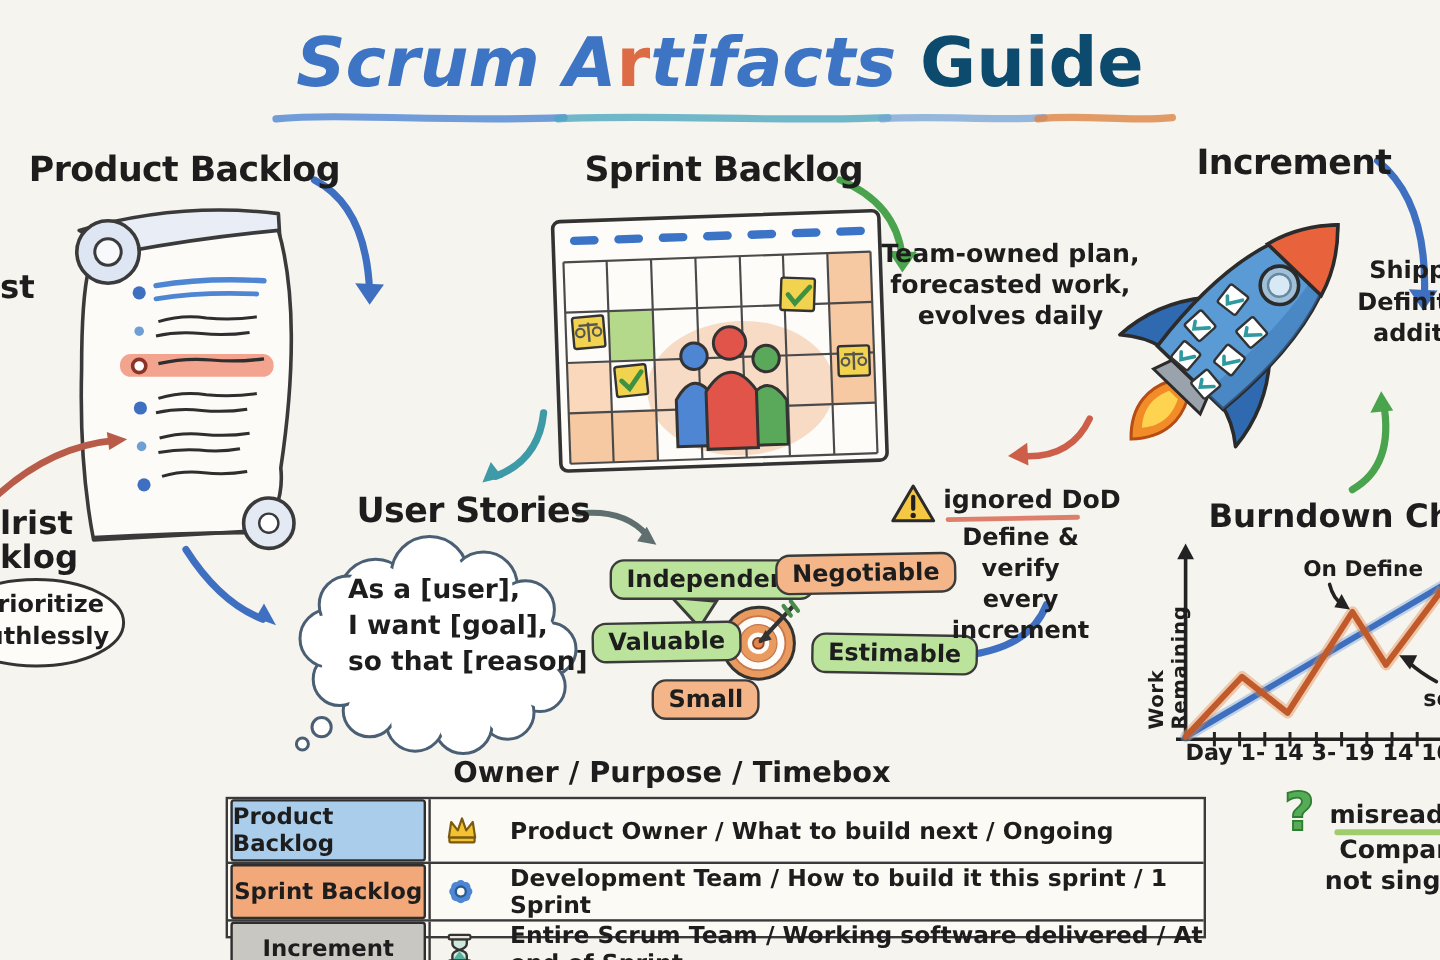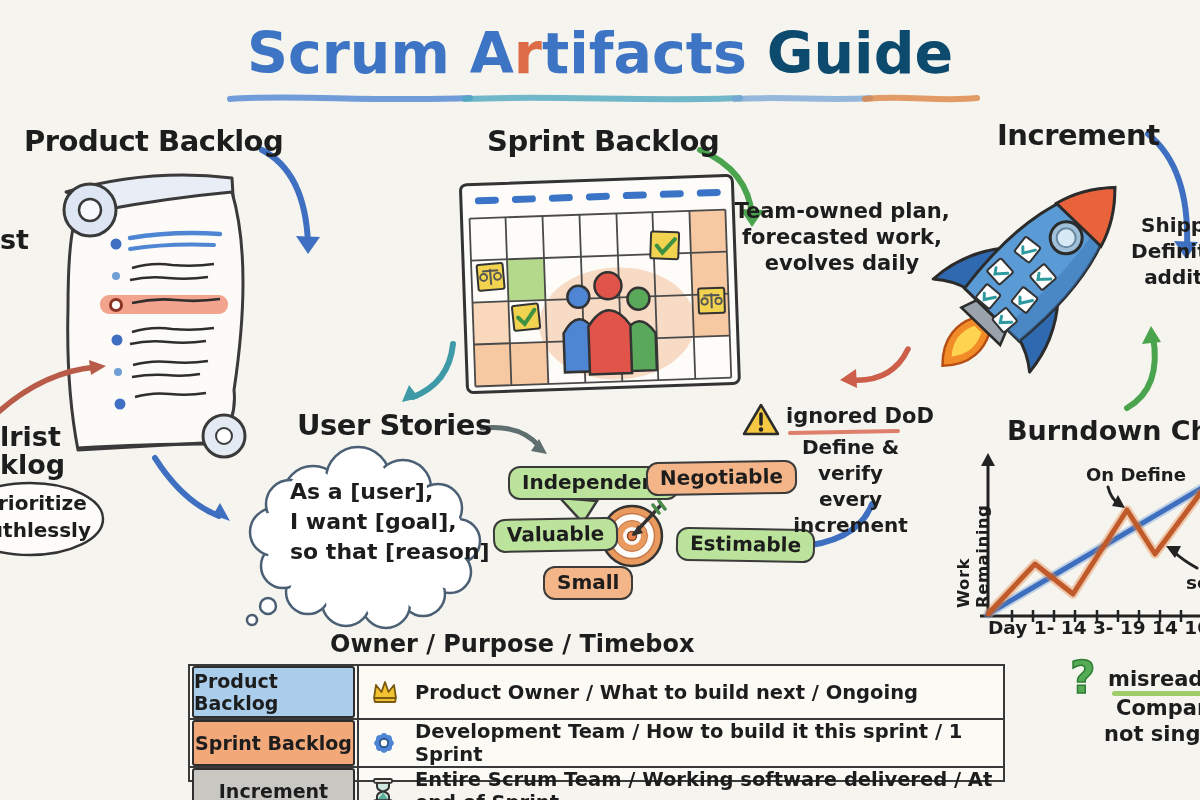--- a/index.html
+++ b/index.html
@@ -13,34 +13,34 @@
   .frag{font-size:27px;z-index:10;}
   svg{position:absolute;overflow:visible;}
   .ill{z-index:2;}
   #arrow-overlay{left:0;top:0;z-index:5;}
   .badge{position:absolute;padding:2px 12px 4px 12px;border:2.5px solid #3b3b3b;border-radius:12px;
     font-size:20px;z-index:10;}
   .badge.green{background:#bce39b;}
   .badge.orange{background:#f4b589;}
   .vlabel{writing-mode:vertical-rl;transform:rotate(180deg);font-size:16.5px;letter-spacing:.5px;z-index:10;}
   .title-row{left:0;top:20px;width:1200px;text-align:center;font-size:57px;letter-spacing:0px;z-index:10;}
-  .t-blue{color:#3e74c4;}.t-orange{color:#dd6b45;}.t-green{color:#0c4a6e;}
+  .t-blue{color:#3e74c4;font-style:italic;}.t-orange{color:#dd6b45;}.t-green{color:#0c4a6e;}
   #dod-underline{left:788px;top:430px;width:112px;height:4px;background:#d96a55;border-radius:3px;
     opacity:.85;transform:rotate(-1deg);z-index:9;}
   #note-underline{left:1112px;top:691px;width:95px;height:5px;background:#8bc34a;border-radius:3px;
     opacity:.8;z-index:9;}
   #summary-table{left:188px;top:664px;width:813px;height:114px;border:2.5px solid #3a3a3a;
     background:#fbfaf5;z-index:10;display:flex;flex-direction:column;}
   .trow{flex:1;display:flex;align-items:stretch;border-top:2px solid #3a3a3a;}
   .trow:first-child{border-top:none;}
   .tcell-label{width:163px;border-right:2.5px solid #3a3a3a;display:flex;align-items:center;justify-content:center;padding:2px;}
   .label-chip{width:100%;height:100%;border:2px solid #2e2e2e;border-radius:3px;display:flex;
     align-items:center;justify-content:center;font-size:19px;}
   .chip-blue{background:#a9cdea;}.chip-orange{background:#f2a879;}.chip-gray{background:#c9c7c2;}
-  .tcell-main{flex:1;display:flex;align-items:center;gap:16px;padding-left:12px;font-size:19.5px;}
+  .tcell-main{flex:1;display:flex;align-items:center;gap:26px;padding-left:12px;font-size:19.5px;}
   .ticon{position:relative;flex:0 0 auto;width:28px;height:26px;}
   .ticon svg{left:0;top:0;}
 </style>
 </head>
 <body>
 
 <div id="canvas">
 
   <div class="abs title-row">
     <span class="t-blue">Scrum A</span><span class="t-orange">r</span><span class="t-blue">tifacts </span><span class="t-green">Guide</span>
@@ -315,21 +315,21 @@
     <path d="M38,170 L85,120 L123,150 L177,66 L205,110 L252,47" stroke="#e08748" stroke-width="9.5" fill="none" opacity=".4" stroke-linejoin="round"></path>
     <path d="M38,170 L85,120 L123,150 L177,66 L205,110 L252,47" stroke="#c05a2a" stroke-width="5" fill="none" stroke-linejoin="round" stroke-linecap="round"></path>
   </svg>
 
   <div class="abs" style="left:1070px;top:652px;font-size:44px;color:#56ab57;-webkit-text-stroke:1.5px #2e7d32;z-index:10">?</div>
   <div class="abs nowrap" style="left:1108px;top:667px;font-size:21px;z-index:10">misread chart</div>
   <div class="abs" id="note-underline"></div>
   <div class="abs nowrap" style="left:1116px;top:696px;font-size:21px;z-index:10">Compare trends,</div>
   <div class="abs nowrap" style="left:1104px;top:722px;font-size:21px;z-index:10">not single points</div>
 
-  <div class="abs" style="left:330px;top:630px;width:460px;text-align:left;font-size:24px;z-index:10">Owner / Purpose / Timebox</div>
+  <div class="abs" style="left:330px;top:630px;width:460px;text-align:center;font-size:24px;z-index:10">Owner / Purpose / Timebox</div>
 
   <div class="abs" id="summary-table">
     <div class="trow">
       <div class="tcell-label">
           <div class="label-chip chip-blue">Product Backlog</div>
         </div>
       <div class="tcell-main">
         <span class="ticon">
           <svg width="28" height="26" viewBox="0 0 28 26">
             <polygon points="3,19 5,6 10.5,13 14,3 17.5,13 23,6 25,19" fill="#f2c230" stroke="#7a5a10" stroke-width="1.8" stroke-linejoin="round"></polygon>

